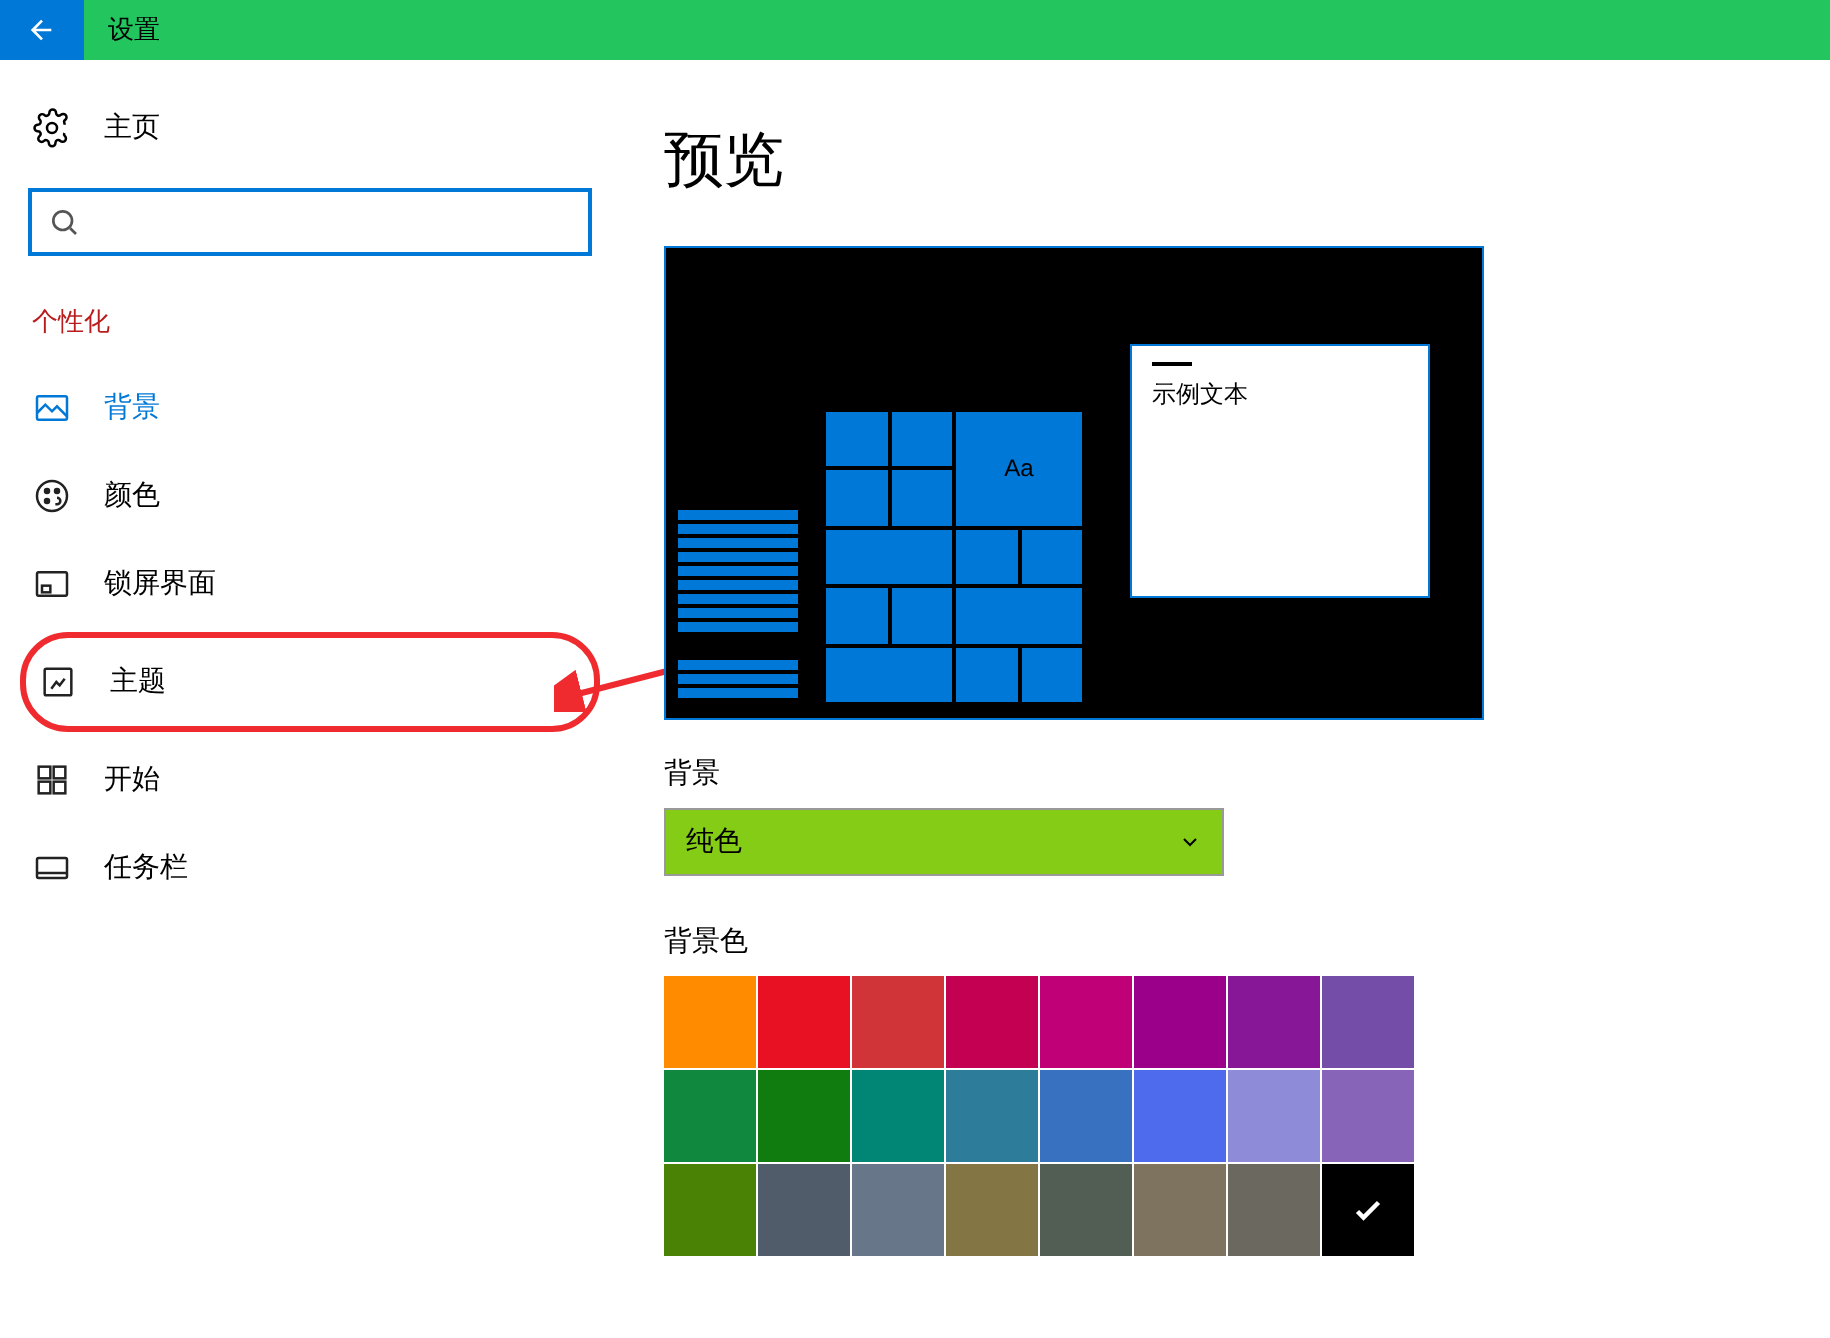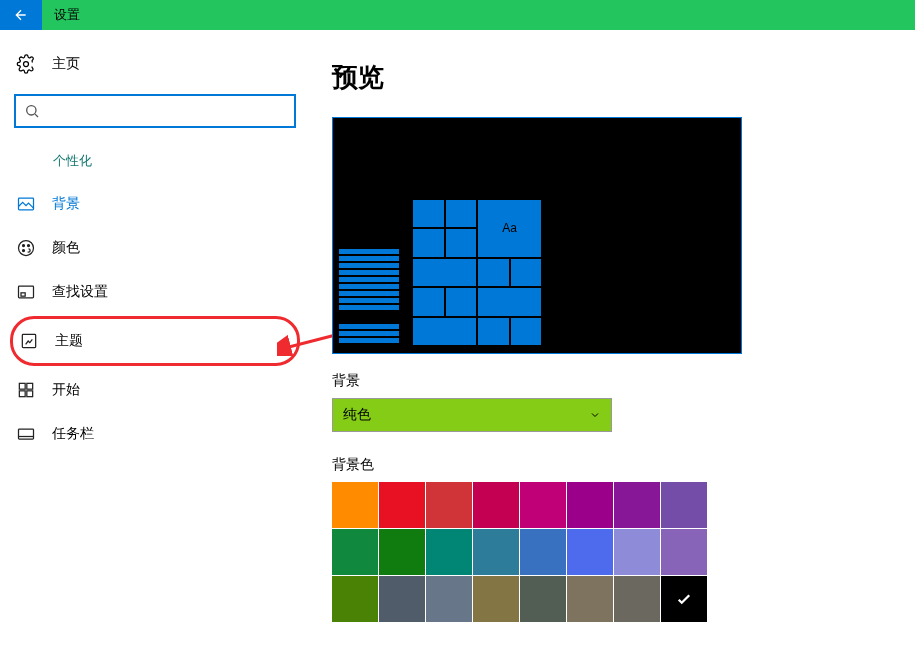--- a/index.html
+++ b/index.html
@@ -13,34 +13,34 @@
     .content { display: flex; height: calc(100% - 30px); }
     
     .sidebar { width: 310px; padding: 16px 10px; }
     .home-row { display: flex; align-items: center; padding: 8px 6px; margin-bottom: 12px; }
     .home-row .icon { width: 20px; height: 20px; margin-right: 16px; display: flex; align-items: center; justify-content: center; }
     
     .search-box { border: 2px solid #0078d7; height: 34px; display: flex; align-items: center; padding: 0 8px; margin: 0 4px 20px 4px; }
     .search-box input { flex: 1; border: none; outline: none; font-size: 14px; background: transparent; }
     .search-icon { width: 16px; height: 16px; color: #555; }
     
-    .category-label { color: #0f766e; font-size: 13px; padding: 4px 6px; margin-bottom: 8px; margin-left: 37px; }
+    .category-label { color: #b91c1c; font-size: 13px; padding: 4px 6px; margin-bottom: 8px; }
     
     .nav-item { display: flex; align-items: center; padding: 12px 6px; position: relative; }
     .nav-item .icon { width: 20px; height: 20px; margin-right: 16px; display: flex; align-items: center; justify-content: center; color: #222; }
     .nav-item.active { color: #0078d7; }
     .nav-item.active .icon { color: #0078d7; }
     
     .highlight-box { border: 3px solid #ef2b2f; padding: 2px; margin: 2px 0; }
     .highlight-box .nav-item { padding: 10px 4px; }
     
     .arrow-annotation { position: absolute; right: -60px; top: 50%; transform: translateY(-50%); pointer-events: none; }
     
     .main { flex: 1; padding: 30px 0 0 22px; overflow: auto; }
-    .main h1 { font-size: 26px; font-weight: bold; margin-bottom: 22px; }
+    .main h1 { font-size: 30px; font-weight: normal; margin-bottom: 22px; }
     
     .preview-box { width: 410px; height: 237px; background: #000; border: 1px solid #0078d7; position: relative; margin-bottom: 18px; }
     .prev-taskbar { position: absolute; bottom: 8px; left: 6px; width: 60px; }
     .prev-taskbar .tbar-line { height: 5px; margin-bottom: 2px; background: #0078d7; display: flex; }
     .prev-taskbar .tbar-line .seg { height: 100%; background: #0078d7; margin-right: 2px; }
     .prev-tiles { position: absolute; left: 80px; bottom: 8px; width: 128px; height: 145px; display: grid; grid-template-columns: repeat(4, 1fr); grid-template-rows: repeat(5, 1fr); gap: 2px; }
     .prev-tiles .tile { background: #0078d7; }
     .prev-tiles .big { grid-column: span 2; grid-row: span 2; display:flex; align-items:center; justify-content:center; color:#000000; font-size:12px; }
     .prev-tiles .wide { grid-column: span 2; }
     .prev-window { position: absolute; right: 26px; top: 48px; width: 150px; height: 127px; background: #fff; border: 1px solid #0078d7; padding: 8px 10px; }
@@ -112,21 +112,21 @@
       <span>颜色</span>
     </div>
 
     <div class="nav-item">
       <span class="icon">
         <svg viewBox="0 0 24 24" fill="none" stroke="currentColor" stroke-width="1.5">
             <rect x="3" y="5" width="18" height="14" rx="1"></rect>
             <rect x="6" y="13" width="5" height="4"></rect>
           </svg>
       </span>
-      <span>查找设置</span>
+      <span>锁屏界面</span>
     </div>
 
     <div class="highlight-box" style="position:relative;border-radius:24px;">
       <div class="nav-item">
         <span class="icon">
           <svg viewBox="0 0 24 24" fill="none" stroke="currentColor" stroke-width="1.5">
               <rect x="4" y="4" width="16" height="16" rx="1"></rect>
               <path d="M8 16l3-4 2 2 3-4"></path>
             </svg>
         </span>
@@ -225,20 +225,24 @@
           <div class="tile"></div>
         <div class="tile wide"></div>
           <div class="tile"></div>
           <div class="tile"></div>
         <div class="tile"></div>
           <div class="tile"></div>
           <div class="tile wide"></div>
         <div class="tile wide"></div>
           <div class="tile"></div>
           <div class="tile"></div>
+      </div>
+      <div class="prev-window">
+        <div class="w-top"></div>
+        <div class="w-text">示例文本</div>
       </div>
     </div>
 
     <div class="field-label">背景</div>
     <div class="dropdown">
       <span>纯色</span>
       <svg class="chev" viewBox="0 0 24 24" fill="none" stroke="currentColor" stroke-width="2">
           <path d="M6 9l6 6 6-6"></path>
         </svg>
     </div>

